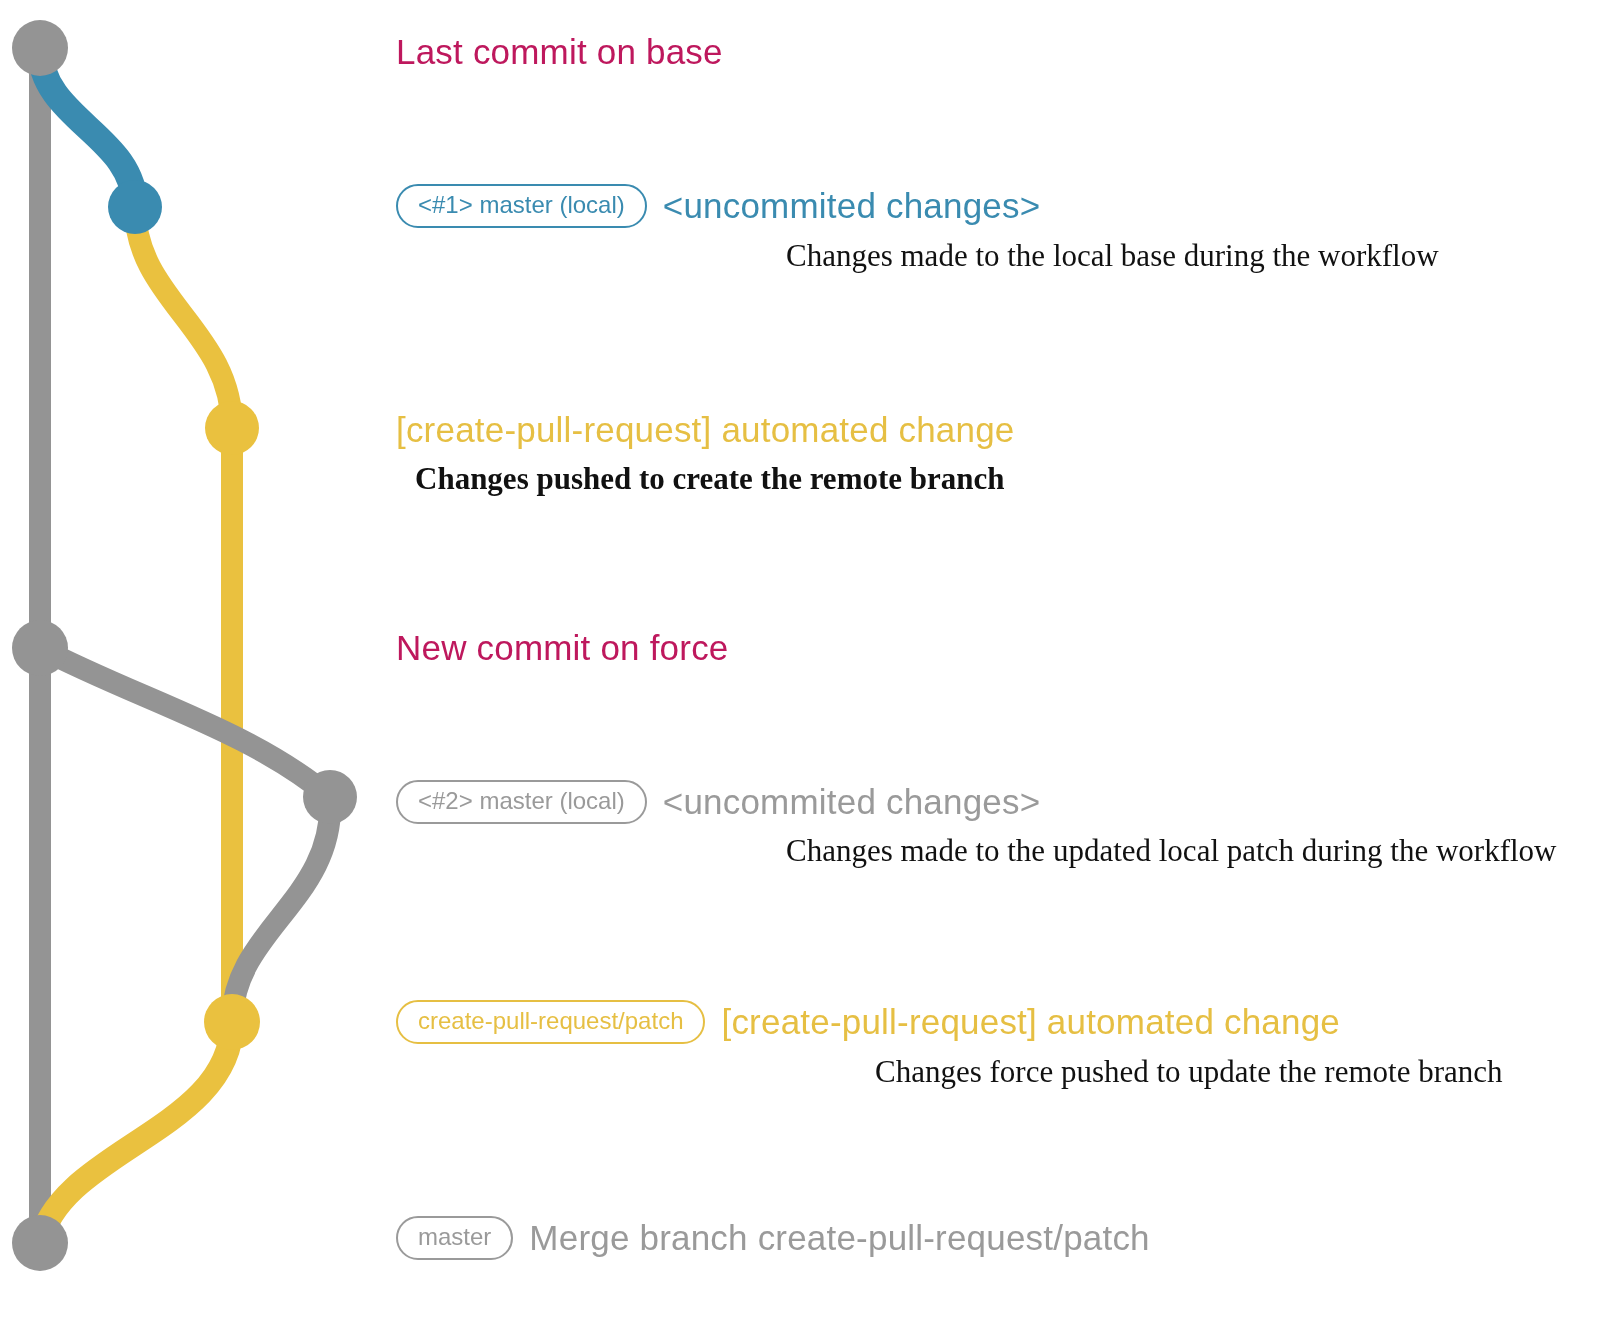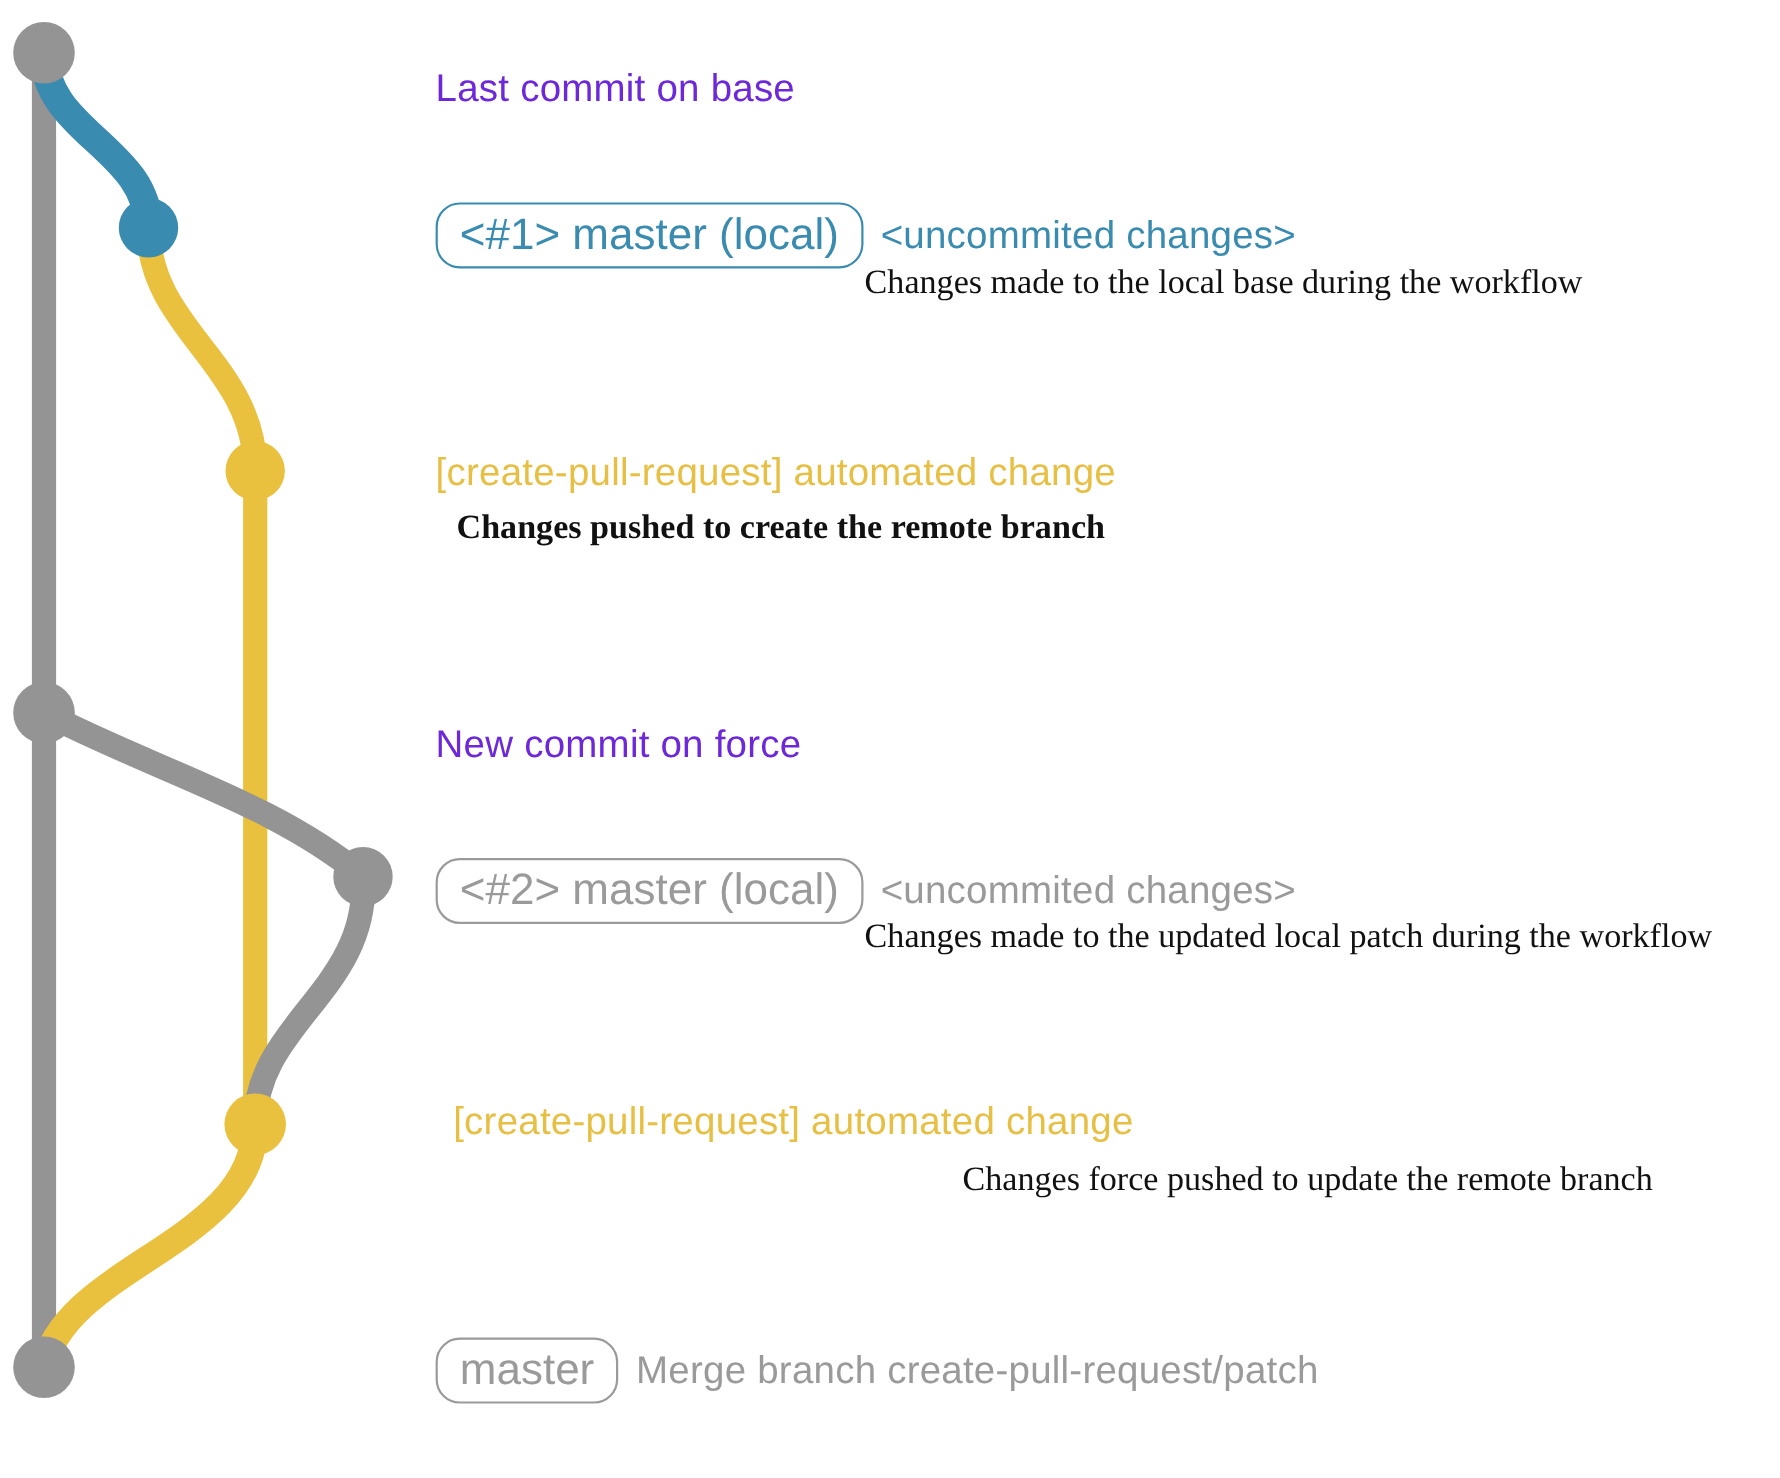--- a/index.html
+++ b/index.html
@@ -27,29 +27,29 @@
     position: absolute;
     display: flex;
     align-items: center;
     white-space: nowrap;
   }
 
   .plain-title {
     font-size: 35px;
     letter-spacing: 0.2px;
   }
-  .plain-title.gray  { color: #6d28d9; margin-top: 29px; }
+  .plain-title.gray  { color: #be185d; }
   .plain-title.yellow{ color: #e6bf43; }
 
   .chip {
     display: inline-block;
     border: 2px solid #9a9a9a;
     border-radius: 22px;
     padding: 7px 20px 9px 20px;
-    font-size: 40px;
+    font-size: 24px;
     line-height: 1;
     color: #9a9a9a;
     background: #ffffff;
   }
   .chip.blue   { border-color: #3a8bb0; color: #3a8bb0; }
   .chip.yellow { border-color: #e6bf43; color: #e6bf43; }
   .chip.gray   { border-color: #9a9a9a; color: #9a9a9a; }
 
   .chip-msg {
     font-size: 35px;
@@ -129,20 +129,21 @@
   <span class="plain-title gray">New commit on force</span>
 </div>
 
 <div class="row" id="row-local-2">
   <span class="chip gray">&lt;#2&gt; master (local)</span>
   <span class="chip-msg gray">&lt;uncommited changes&gt;</span>
 </div>
 <div class="subnote" id="note-local-2">Changes made to the updated local patch during the workflow</div>
 
 <div class="row" id="row-patch">
+  <span class="chip yellow">create-pull-request/patch</span>
   <span class="chip-msg yellow">[create-pull-request] automated change</span>
 </div>
 <div class="subnote" id="note-patch">Changes force pushed to update the remote branch</div>
 
 <div class="row" id="row-master">
   <span class="chip gray">master</span>
   <span class="chip-msg gray">Merge branch create-pull-request/patch</span>
 </div>
 
 </body></html>

